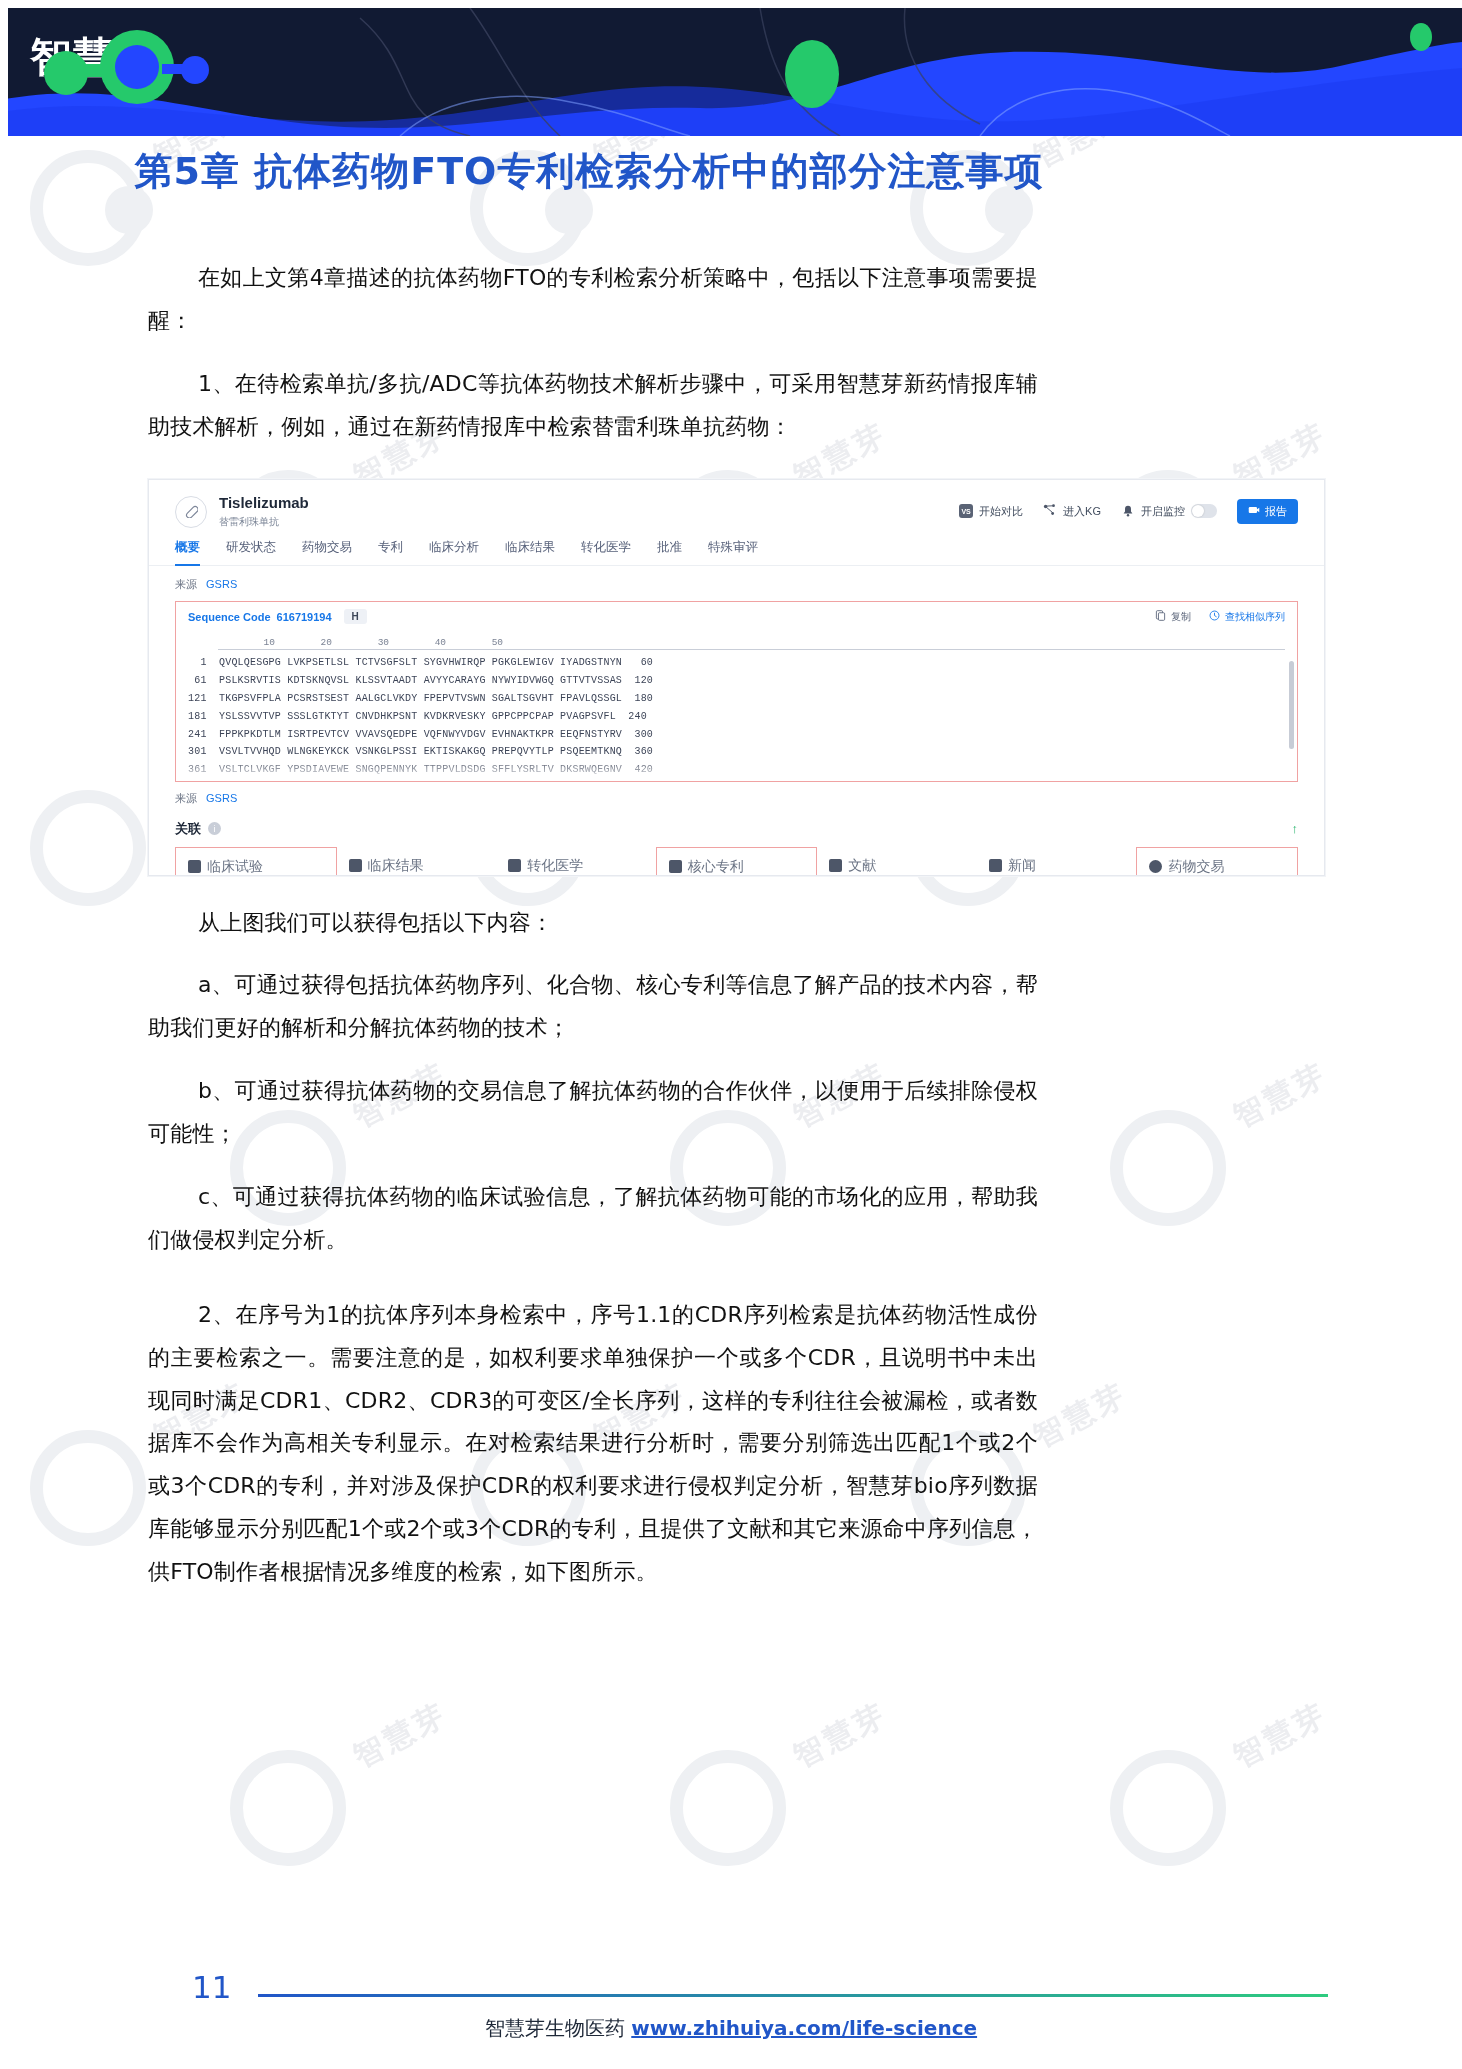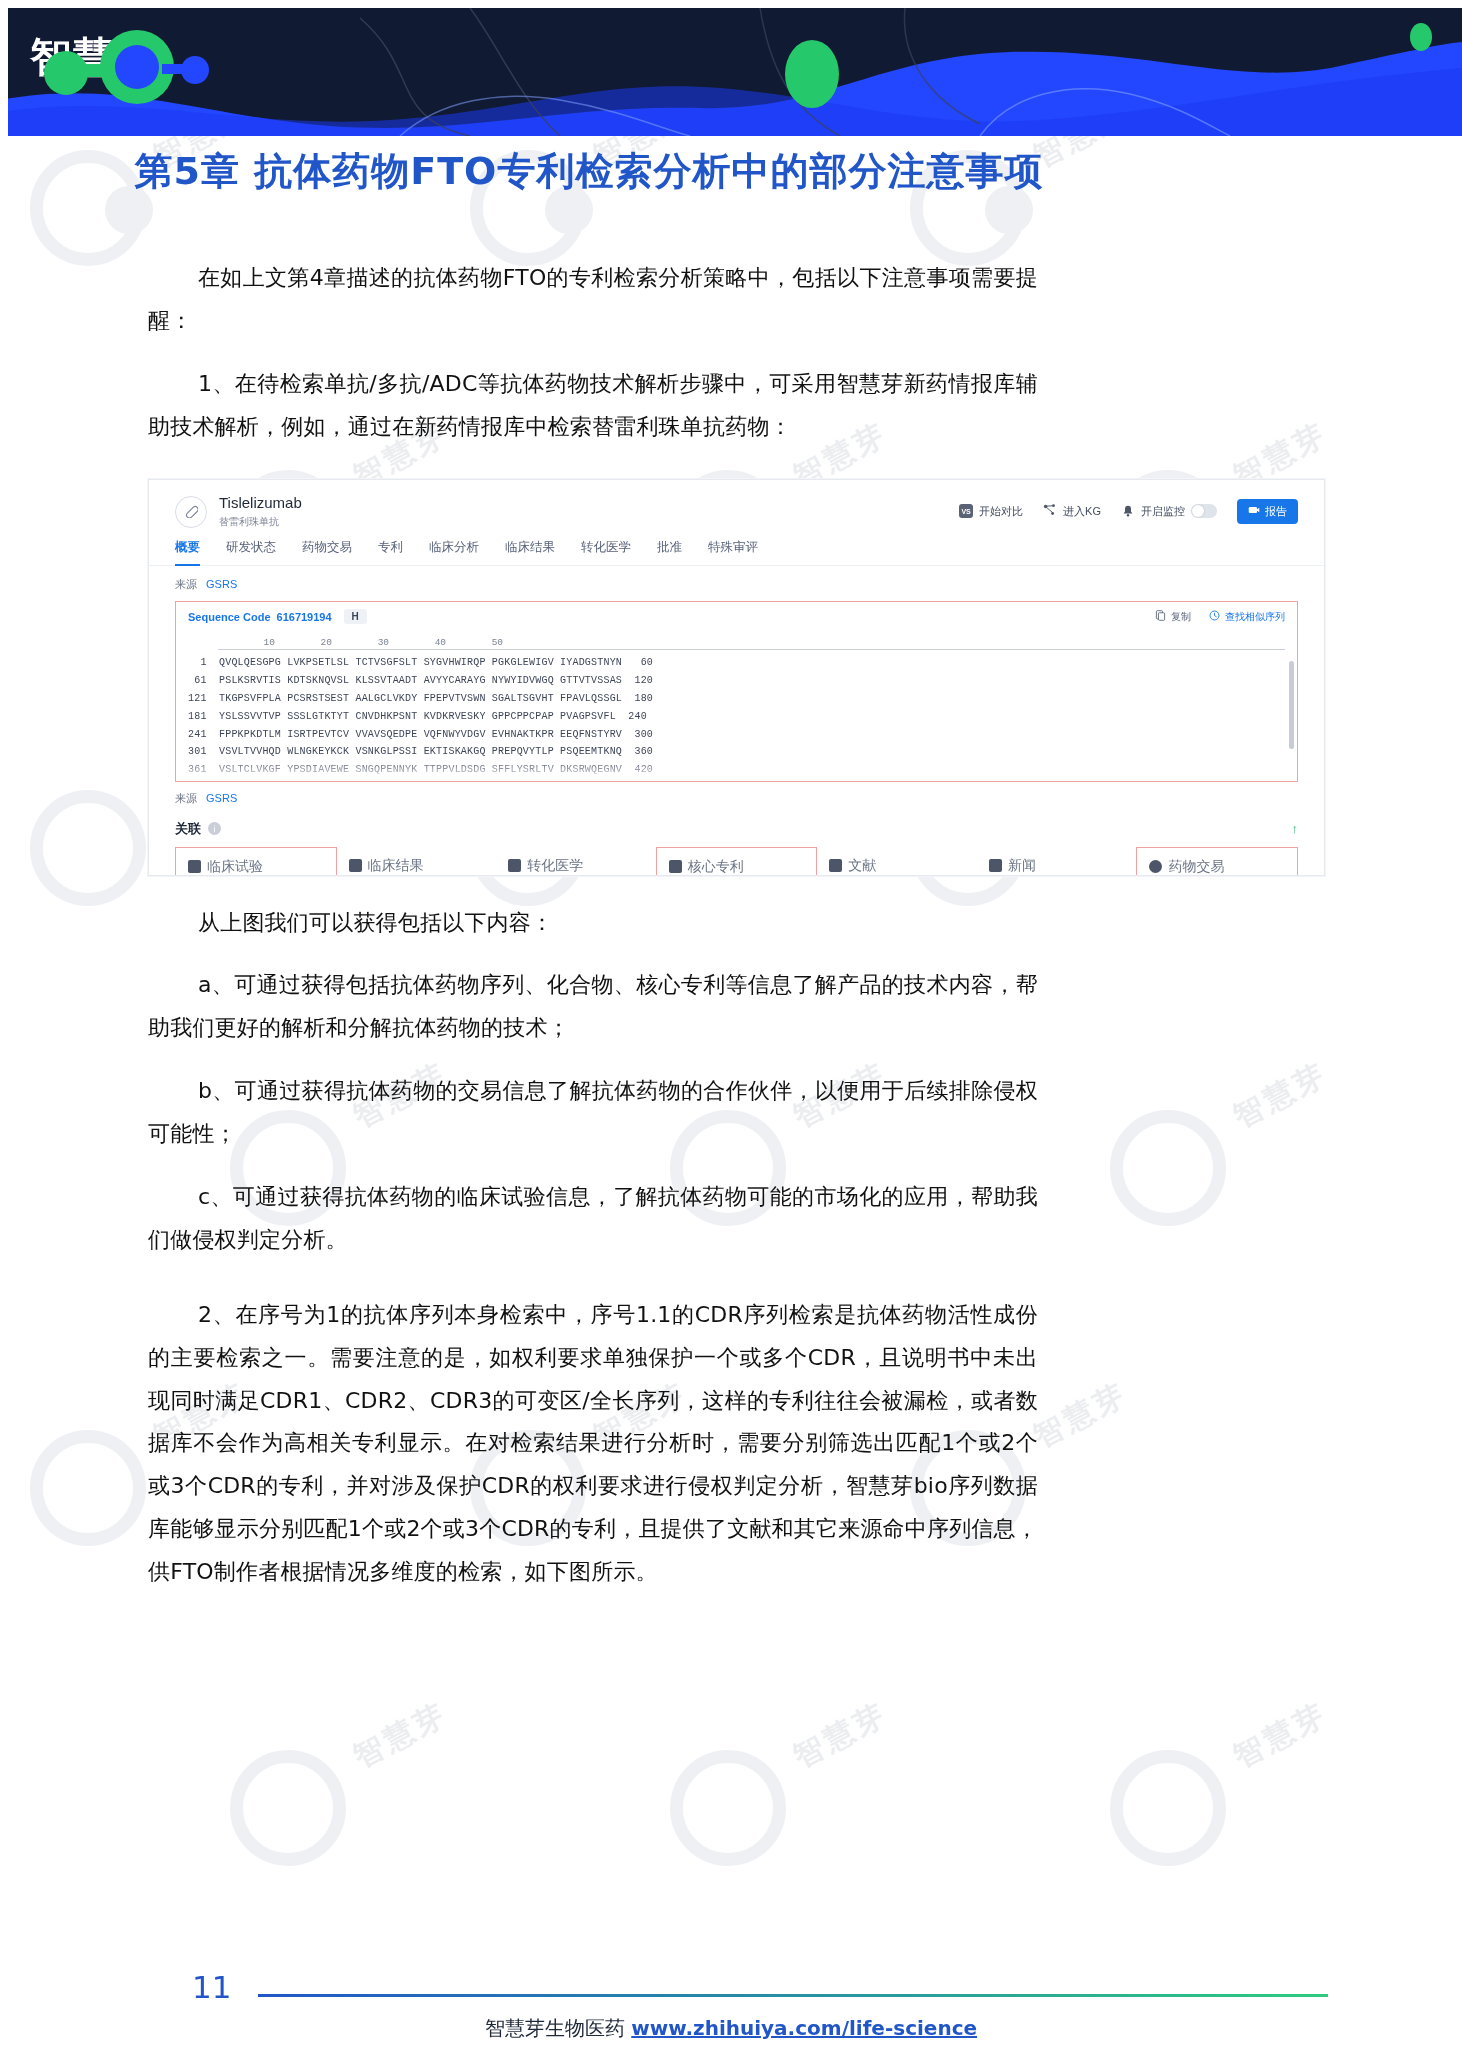--- a/index.html
+++ b/index.html
@@ -46,21 +46,21 @@
     background:#fff;border:1px solid #e6e9ef;box-shadow:0 0 0 1px #f2f4f7;
     overflow:hidden;font-family:"Liberation Sans",sans-serif;
   }
   .shot-top{display:flex;align-items:flex-start;padding:14px 26px 0 26px;}
   .drug-ico{
     width:30px;height:30px;border-radius:50%;border:1px solid #d9dde5;
     display:flex;align-items:center;justify-content:center;color:#7d8699;font-size:14px;
     flex:0 0 auto;margin-top:2px;
   }
   .drug-names{margin-left:12px;}
-  .drug-en{font-size:15px;font-weight:400;color:#1e2838;line-height:1.25;}
+  .drug-en{font-size:15px;font-weight:700;color:#1e2838;line-height:1.25;}
   .drug-cn{font-size:10px;color:#7a8496;margin-top:3px;}
   .shot-actions{margin-left:auto;display:flex;align-items:center;gap:20px;padding-top:5px;}
   .act{display:flex;align-items:center;gap:6px;font-size:11px;color:#414c5e;}
   .act .sq{width:14px;height:14px;border-radius:3px;background:#5a6375;color:#fff;
     font-size:7px;display:flex;align-items:center;justify-content:center;font-weight:700;}
   .toggle{width:26px;height:14px;border-radius:8px;background:#dfe3ea;position:relative;}
   .toggle::after{content:"";position:absolute;left:1px;top:1px;width:12px;height:12px;
     border-radius:50%;background:#fff;box-shadow:0 0 2px rgba(0,0,0,.2);}
   .btn-blue{background:#1777e8;color:#fff;border-radius:4px;font-size:11px;
     padding:5px 11px;display:flex;align-items:center;gap:5px;}

